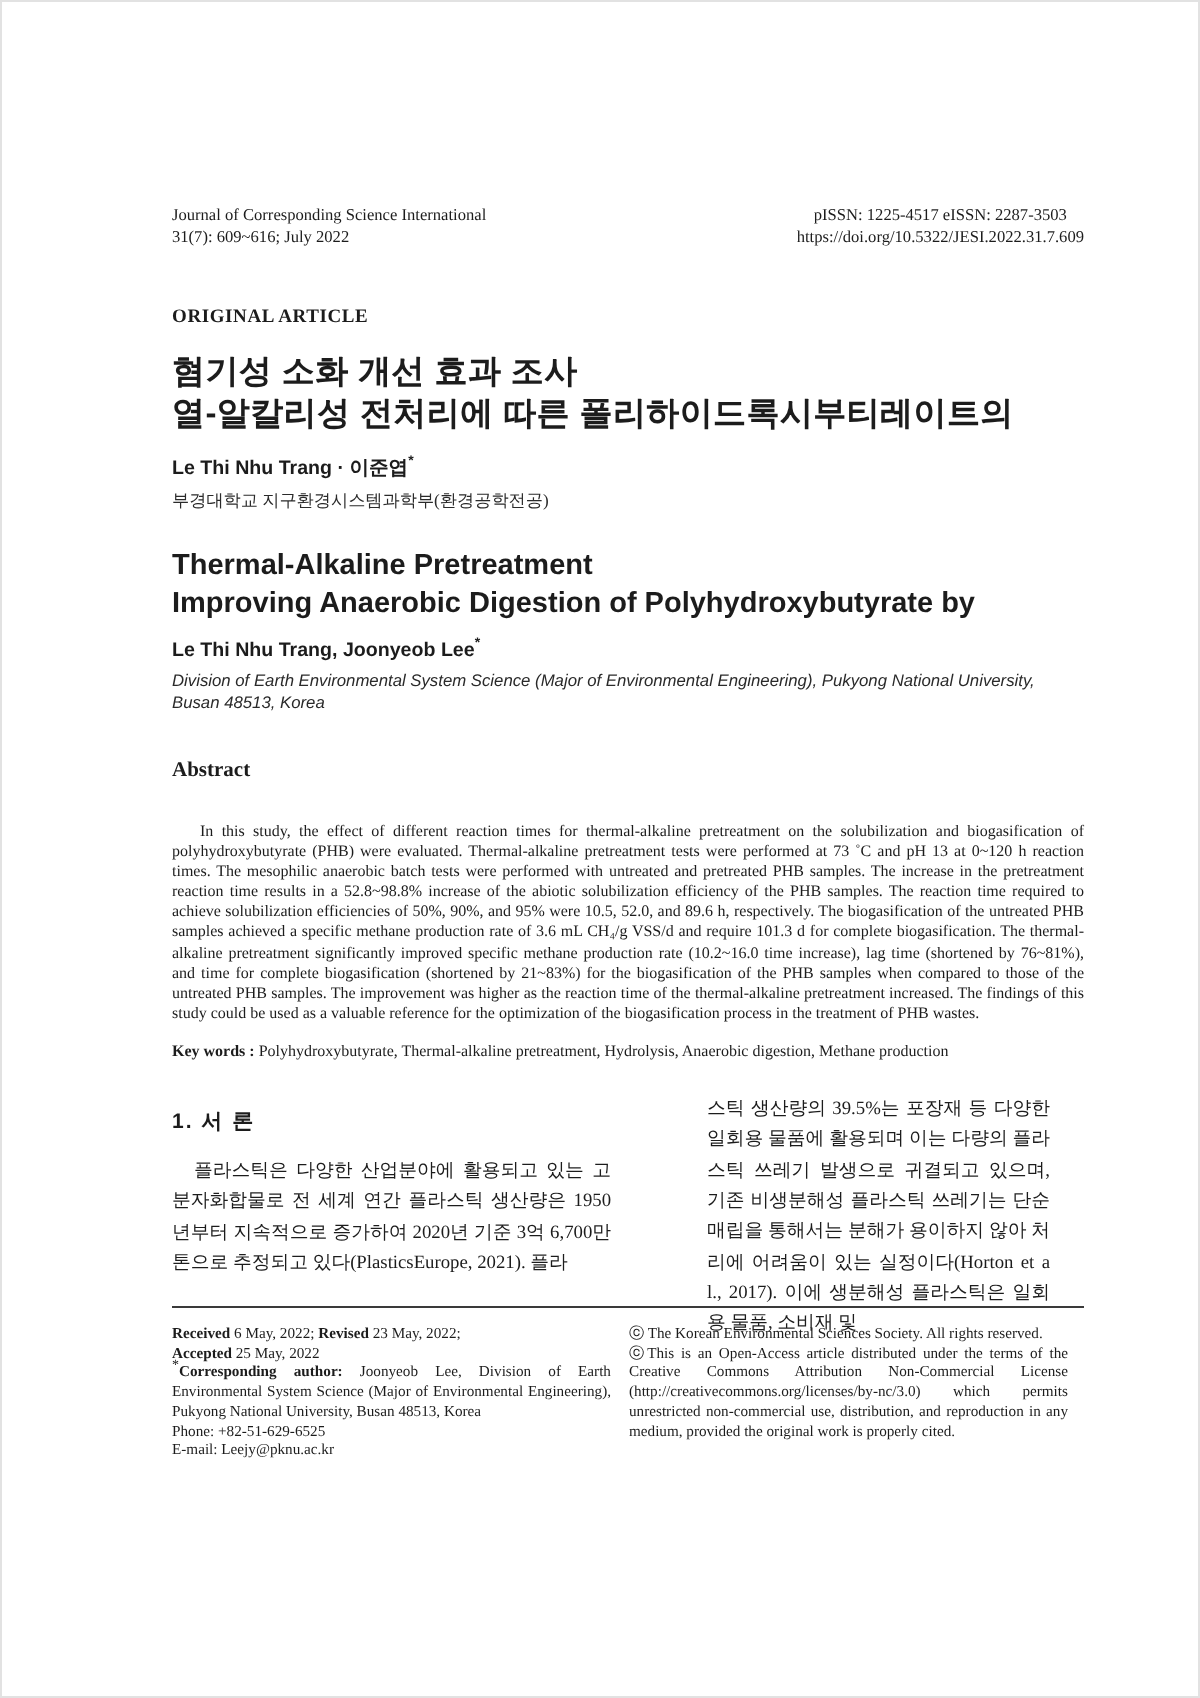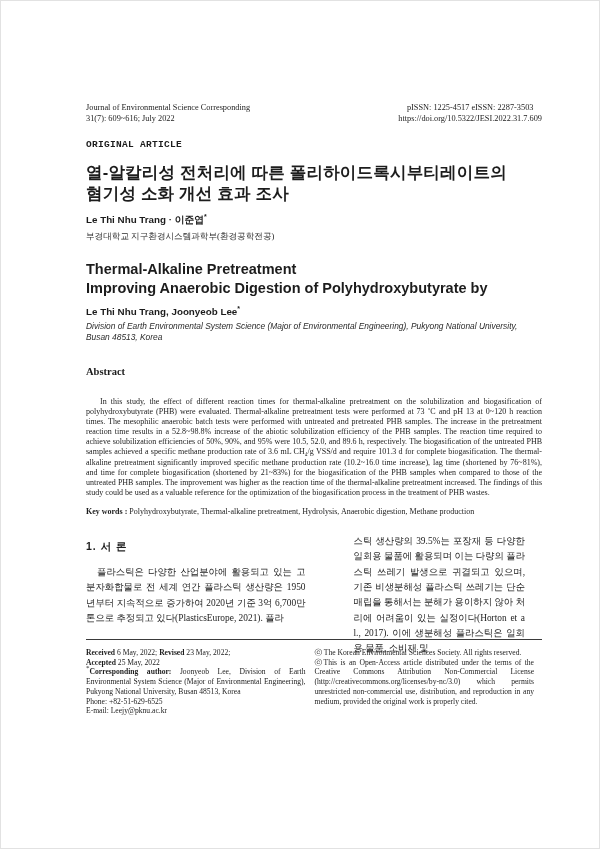--- a/index.html
+++ b/index.html
@@ -27,22 +27,22 @@
   
   .journal-header {
     display: flex;
     justify-content: space-between;
     font-size: 8.3px;
     line-height: 10.5px;
   }
   .journal-header .right { text-align: center; }
   
   .article-type {
-    margin-top: 15px;
-    font-family: Liberation Mono, monospace;
+    margin-top: 30px;
+    font-family: Liberation Serif, serif;
     font-weight: bold;
     font-size: 9.5px;
     letter-spacing: 0.3px;
   }
   .kr-title {
     margin-top: 12px;
     font-family: "Liberation Sans", sans-serif;
     font-weight: bold;
     font-size: 16.5px;
     line-height: 21px;
@@ -153,34 +153,34 @@
   .footnote-col b { font-weight: bold; }
 </style>
 </head>
 <body>
 
 <div class="page">
   <div class="content">
 
     <div class="journal-header">
       <div class="left">
-        <div>Journal of Environmental Science Corresponding</div>
+        <div>Journal of Corresponding Science International</div>
         <div>31(7): 609~616; July 2022</div>
       </div>
       <div class="right">
         <div>pISSN: 1225-4517 eISSN: 2287-3503</div>
         <div>https://doi.org/10.5322/JESI.2022.31.7.609</div>
       </div>
     </div>
 
     <div class="article-type">ORIGINAL ARTICLE</div>
 
     <div class="kr-title">
+      <span style="display:block">혐기성 소화 개선 효과 조사</span>
       <span style="display:block">열-알칼리성 전처리에 따른 폴리하이드록시부티레이트의</span>
-      <span style="display:block">혐기성 소화 개선 효과 조사</span>
     </div>
     <div class="kr-authors">
       <span>Le Thi Nhu Trang · 이준엽</span><sup class="mark">*</sup>
     </div>
     <div class="kr-affiliation">부경대학교 지구환경시스템과학부(환경공학전공)</div>
 
     <div class="en-title">
       <span style="display:block">Thermal-Alkaline Pretreatment</span>
       <span style="display:block">Improving Anaerobic Digestion of Polyhydroxybutyrate by</span>
     </div>

